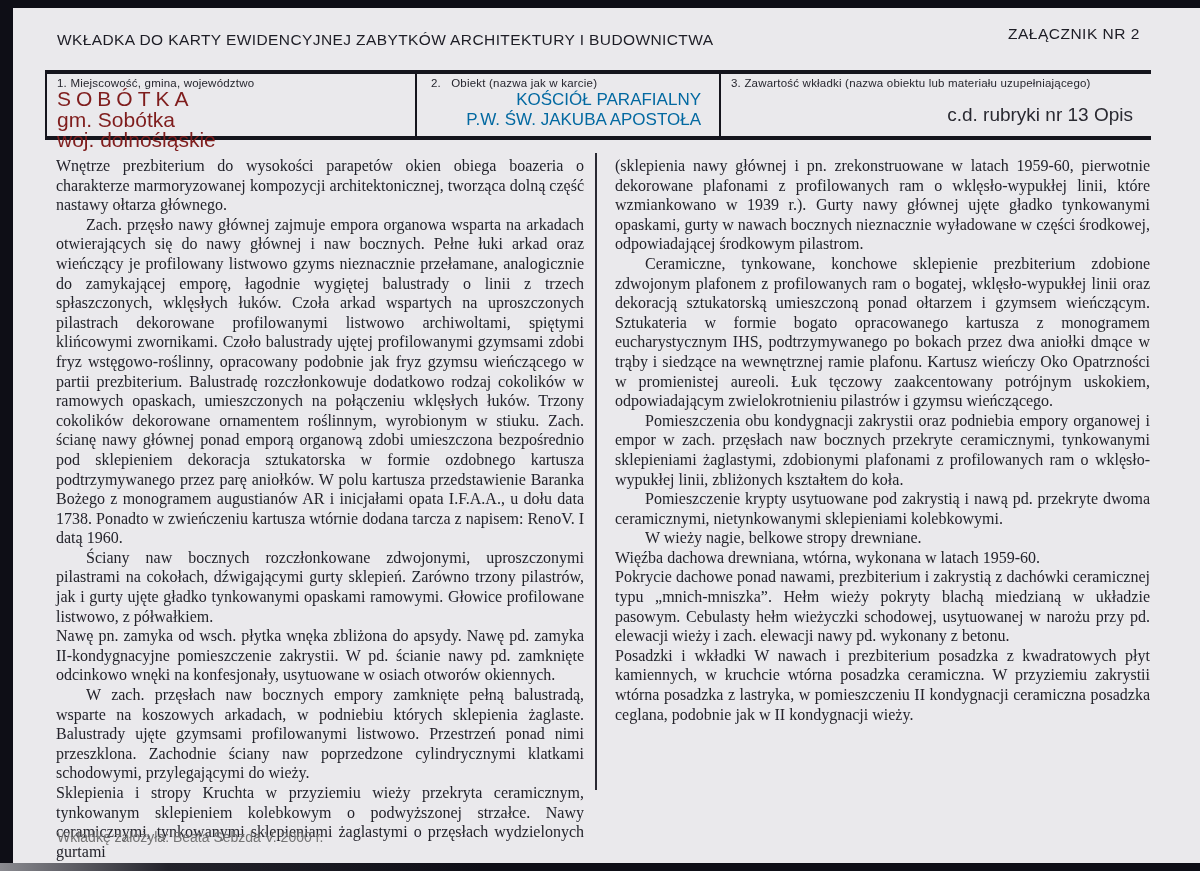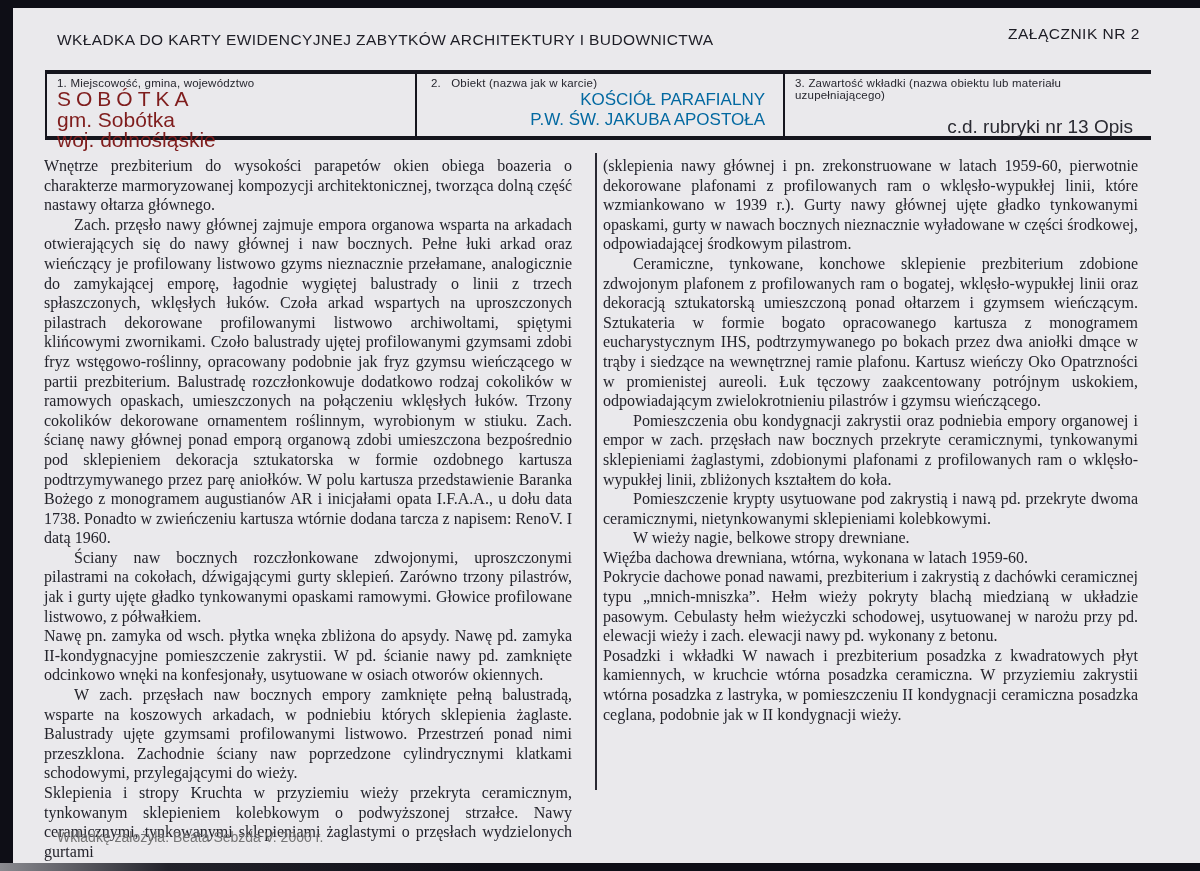--- a/index.html
+++ b/index.html
@@ -23,32 +23,32 @@
 
   
   .hdr-table {
     position:absolute; left:45px; top:70px; width:1106px;
     display:flex; box-sizing:border-box;
     border-top:4px solid #15151d; border-bottom:4px solid #15151d;
     height:70px;
   }
   .hdr-cell { box-sizing:border-box; height:62px; padding:3px 18px 0 10px; }
   .cell-1 { width:372px; border-left:2px solid #15151d; border-right:2px solid #15151d; }
-  .cell-2 { width:368px; border-right:2px solid #15151d; padding-left:14px; }
+  .cell-2 { width:304px; border-right:2px solid #15151d; padding-left:14px; }
   .cell-3 { flex:1; }
   .cell-label { font-size:11.5px; color:#26262e; white-space:pre-wrap; letter-spacing:.2px; }
   .loc-line   { font-size:21px; line-height:20.5px; color:#7f1d1d; }
   .loc-city   { letter-spacing:5px; }
   .obj-line   { font-size:17px; text-align:right; color:#0369a1; }
   .obj-line-1 { margin-top:1px; }
   .obj-line-2 { }
   .content-line { font-size:19px; text-align:right; margin-top:15px; color:#2a2a32; }
 
   
-  .body-wrap { position:absolute; left:44px; top:156px; width:1094px; display:flex; }
+  .body-wrap { position:absolute; left:56px; top:156px; width:1094px; display:flex; }
   .col-left  { width:528px; }
   .col-spacer{ width:31px; }
   .col-right { width:535px; }
   .col-divider { position:absolute; left:595px; top:153px; width:2px; height:637px; background:#2a2a33; }
   .para {
     margin:0;
     font-family:"Liberation Serif", serif;
     font-size:16px; line-height:19.6px;
     text-align:justify;
     color:#23232b;

